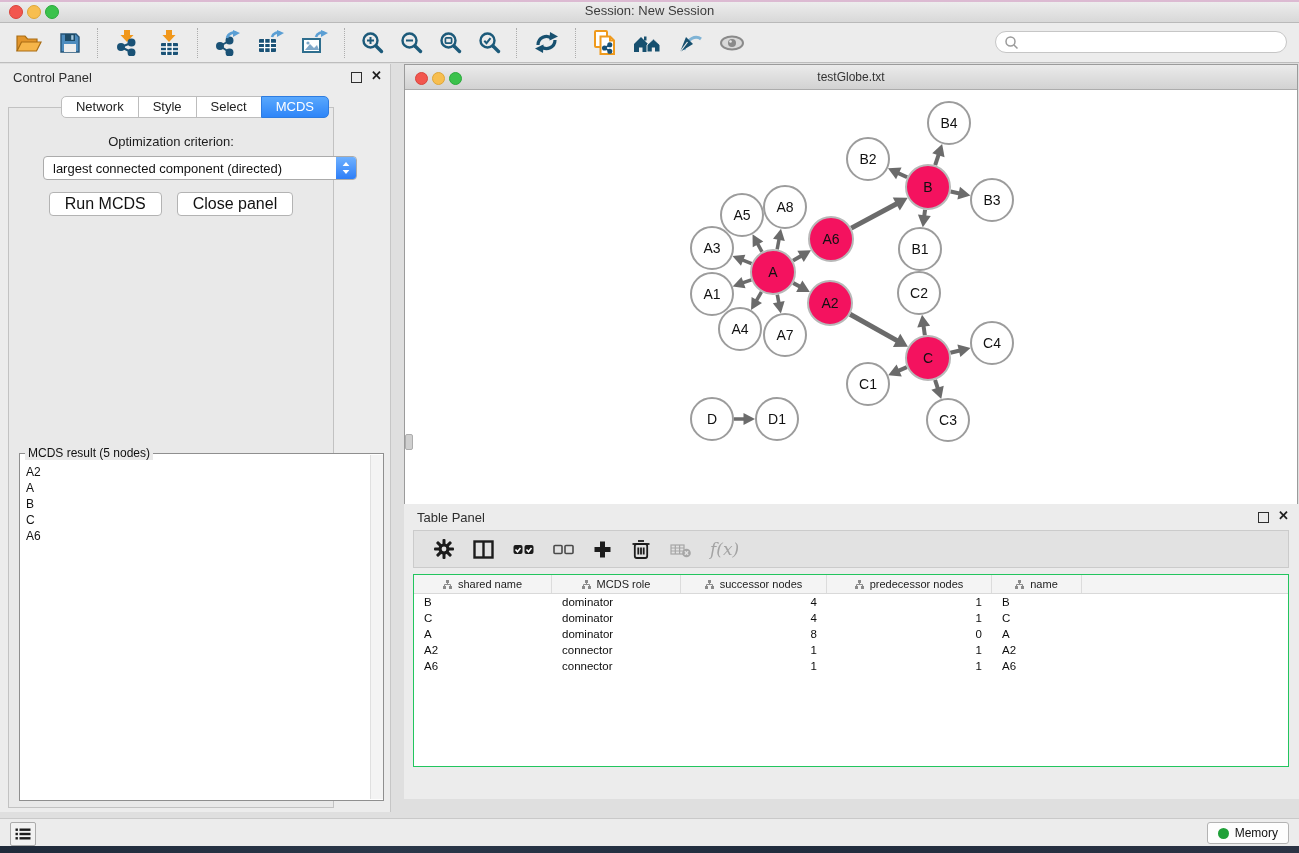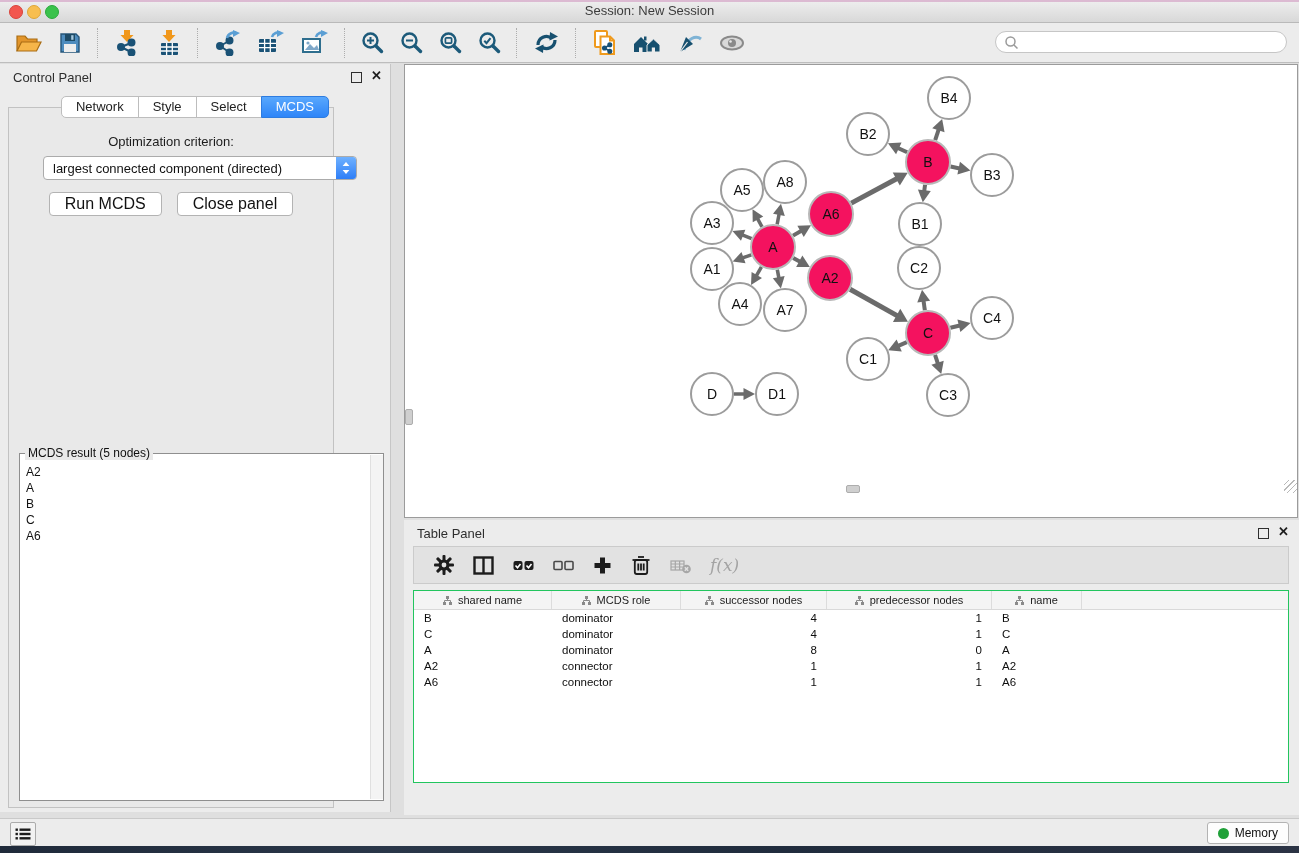--- a/index.html
+++ b/index.html
@@ -57,21 +57,21 @@
   .nw-titlebar{position:relative;height:24px;background:linear-gradient(#EBEBEB,#D2D2D2);border-bottom:1px solid #ACACAC;}
   .nw-titlebar .tl{top:7px;width:11px;height:11px;}
   .nw-title{position:absolute;left:0;right:0;top:5px;text-align:center;font-size:12px;color:#333;}
   .nw-canvas{position:relative;width:100%;height:428px;background:#fff;overflow:hidden;}
   #graph{position:absolute;left:0;top:0;}
   .vthumb{position:absolute;left:0;top:344px;width:6px;height:14px;background:#CFCFCF;border:1px solid #ADADAD;border-radius:2px;}
   .hthumb{position:absolute;left:441px;bottom:0;width:12px;height:6px;background:#CFCFCF;border:1px solid #ADADAD;border-radius:2px;}
   .grip{position:absolute;right:0;bottom:0;width:13px;height:13px;
         background:repeating-linear-gradient(135deg,transparent 0 3px,#B9B9B9 3px 4px);}
   
-  .tpanel{position:absolute;left:404px;top:520px;width:895px;height:295px;background:#ECECEC;}
+  .tpanel{position:absolute;left:404px;top:504px;width:895px;height:295px;background:#ECECEC;}
   .tpanel .wc-float{right:30px;} .tpanel .wc-close{right:10px;}
   .tp-toolbar{position:absolute;left:9px;top:26px;width:876px;height:38px;background:#E2E2E2;
               border:1px solid #CBCBCB;display:flex;align-items:center;gap:19px;padding-left:20px;box-sizing:border-box;}
   .fx{font-family:"DejaVu Serif",serif;font-style:italic;font-size:17px;color:#A3A3A3;}
   .tbl-wrap{position:absolute;left:9px;top:70px;width:876px;height:193px;background:#fff;border:1px solid #22c55e;box-sizing:border-box;}
   .t-header{display:flex;height:18px;background:#F4F4F4;border-bottom:1px solid #D9D9D9;}
   .th-cell{display:flex;align-items:center;justify-content:center;gap:6px;font-size:11px;color:#1C1C1C;
            border-right:1px solid #DCDCDC;box-sizing:border-box;}
   .th-cell.filler{flex:1;border-right:none;}
   .t-row{display:flex;height:16px;}
@@ -292,20 +292,26 @@
             <div class="result-item">B</div>
             <div class="result-item">C</div>
             <div class="result-item">A6</div>
           </div>
         <div class="result-scroll"></div>
       </div>
     </div>
   </div>
 
   <div class="netwin">
+    <div class="nw-titlebar">
+      <span class="tl r" style="left:10px"></span>
+      <span class="tl y" style="left:27px"></span>
+      <span class="tl g" style="left:44px"></span>
+      <div class="nw-title">testGlobe.txt</div>
+    </div>
     <div class="nw-canvas">
       <svg id="graph" width="892" height="428" viewBox="0 0 892 428" font-family="Liberation Sans, sans-serif">
           <line x1="357.01124522107034" y1="161.7948702451939" x2="352.5275882745745" y2="153.55072682744344" stroke="#6B6B6B" stroke-width="3.5"></line>
           <polygon points="347.51098283201964,144.32664585242324 358.27626363578173,151.56257904836642 347.7344568071872,157.2958424112862" fill="#6B6B6B"></polygon>
           <line x1="372.1755920274904" y1="159.3822098510938" x2="374.0997069176767" y2="148.95992086258485" stroke="#6B6B6B" stroke-width="3.5"></line>
           <polygon points="376.00595545196575,138.63440796851899 379.81845252054393,151.0325879197087 368.01786635589724,148.85401816623545" fill="#6B6B6B"></polygon>
           <line x1="346.59698311096014" y1="173.57914089611546" x2="337.243393430165" y2="169.8990400380977" stroke="#6B6B6B" stroke-width="3.5"></line>
           <polygon points="327.47245093734244,166.05473479501998 340.3707052350496,164.68176863677795 335.97721352867507,175.84856005714656" fill="#6B6B6B"></polygon>
           <line x1="346.3641146728813" y1="189.803106183551" x2="337.57244665788505" y2="192.9738716971562" stroke="#6B6B6B" stroke-width="3.5"></line>
           <polygon points="327.69519466072217,196.53615930269035 336.47754440683343,186.99046221253607 340.5487302417296,198.27875020929363" fill="#6B6B6B"></polygon>

